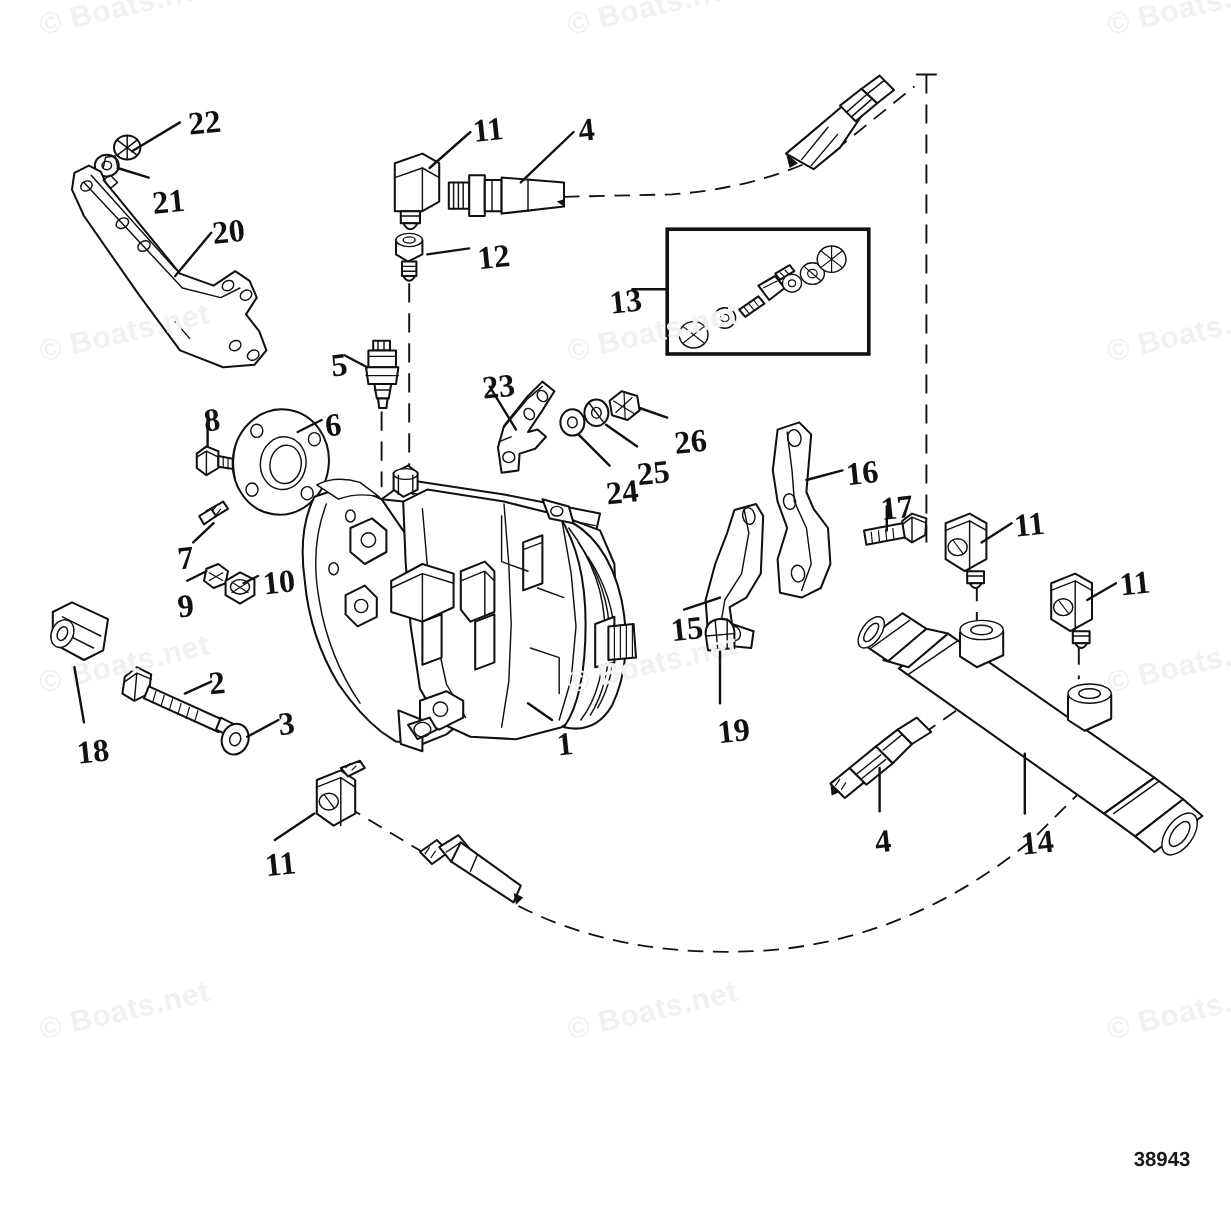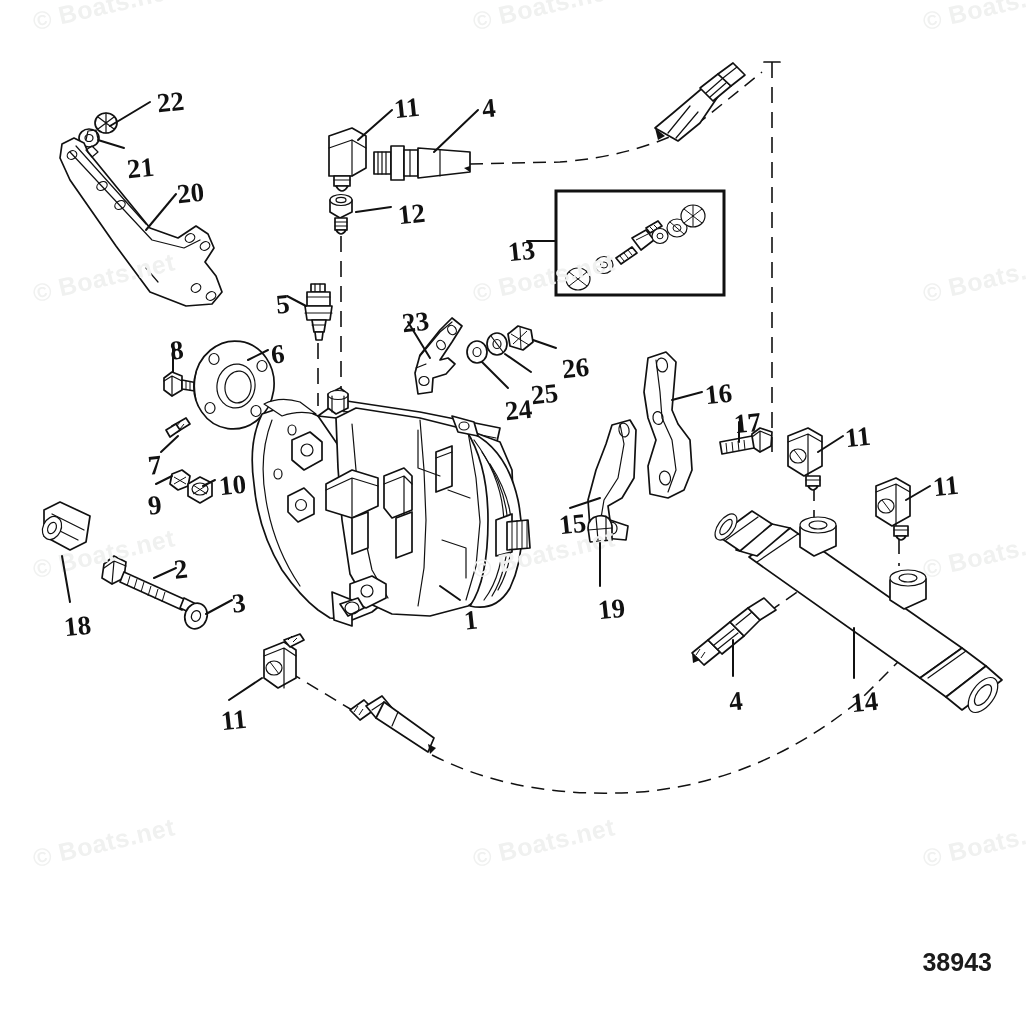--- a/index.html
+++ b/index.html
@@ -11,21 +11,21 @@
   #art{position:absolute;left:0;top:0;}
   .wm{
     position:absolute;color:#f0f1f0;font-size:25px;font-weight:bold;
     font-family:"Liberation Sans", sans-serif;white-space:nowrap;
     transform:rotate(-13deg);transform-origin:left top;
     letter-spacing:.5px;pointer-events:none;user-select:none;
   }
   #diagram-number{
     position:absolute;right:34px;bottom:38px;
     font-family:"Liberation Sans", sans-serif;
-    font-size:25px;font-weight:bold;color:#1b1b1b;letter-spacing:0px;text-align:right;
+    font-size:17px;font-weight:bold;color:#1b1b1b;letter-spacing:0px;text-align:right;
   }
   .calloutlayer{position:absolute;left:0;top:0;width:1026px;height:1015px;}
   .callout{
     position:absolute;font-family:"Liberation Serif", serif;
     font-size:27px;font-weight:bold;color:#111;line-height:1;
     transform:rotate(-6deg);transform-origin:center center;
   }
 </style>
 </head>
 <body>

